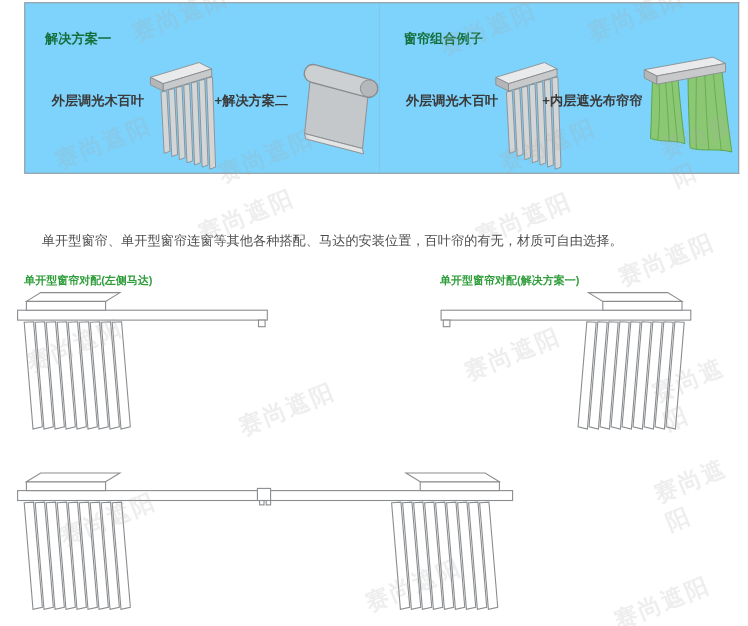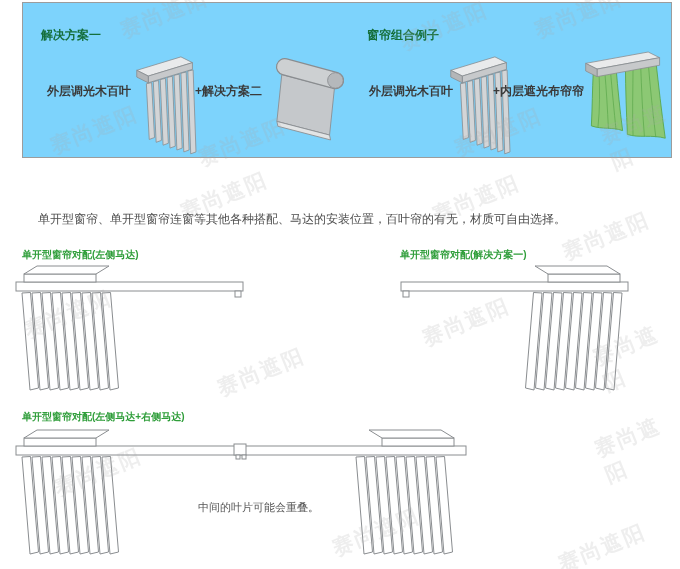--- a/index.html
+++ b/index.html
@@ -139,21 +139,20 @@
       <use href="#dslat" transform="translate(28,29)"></use>
         <use href="#dslat" transform="translate(38,29)"></use>
       <use href="#dslat" transform="translate(48,29)"></use>
         <use href="#dslat" transform="translate(58,29)"></use>
       <use href="#dslat" transform="translate(68,29)"></use>
         <use href="#dslat" transform="translate(78,29)"></use>
       <use href="#dslat" transform="translate(88,29)"></use>
     </g>
   </svg>
 
-  <div class="ex-label" style="left:22px;top:410px">单开型窗帘对配(左侧马达+右侧马达)</div>
 
   <svg style="left:14px;top:428px" width="452" height="140" viewBox="0 0 452 140">
     <rect x="2" y="18" width="450" height="9" class="ln"></rect>
     <rect x="220" y="16" width="12" height="11" class="ln"></rect>
     <rect x="222" y="27" width="4" height="4" class="ln"></rect>
     <rect x="228" y="27" width="4" height="4" class="ln"></rect>
     <use href="#dmotor" transform="translate(10,2)"></use>
     <g transform="translate(450,0) scale(-1,1)">
         <use href="#dmotor" transform="translate(10,2)"></use>
       </g>
@@ -170,15 +169,14 @@
       <use href="#dslat" transform="translate(352,29)"></use>
     <use href="#dslat" transform="translate(362,29)"></use>
       <use href="#dslat" transform="translate(372,29)"></use>
     <use href="#dslat" transform="translate(382,29)"></use>
       <use href="#dslat" transform="translate(392,29)"></use>
     <use href="#dslat" transform="translate(402,29)"></use>
       <use href="#dslat" transform="translate(412,29)"></use>
     <use href="#dslat" transform="translate(422,29)"></use>
   </svg>
 
-  <div class="note" style="left:198px;top:500px">中间的叶片可能会重叠。</div>
 
 </div>
 
 </body></html>

